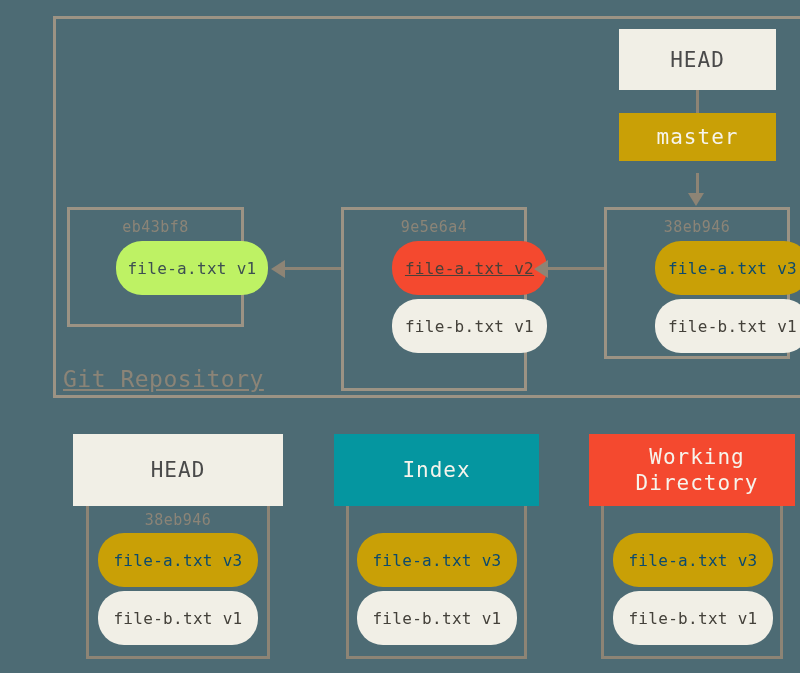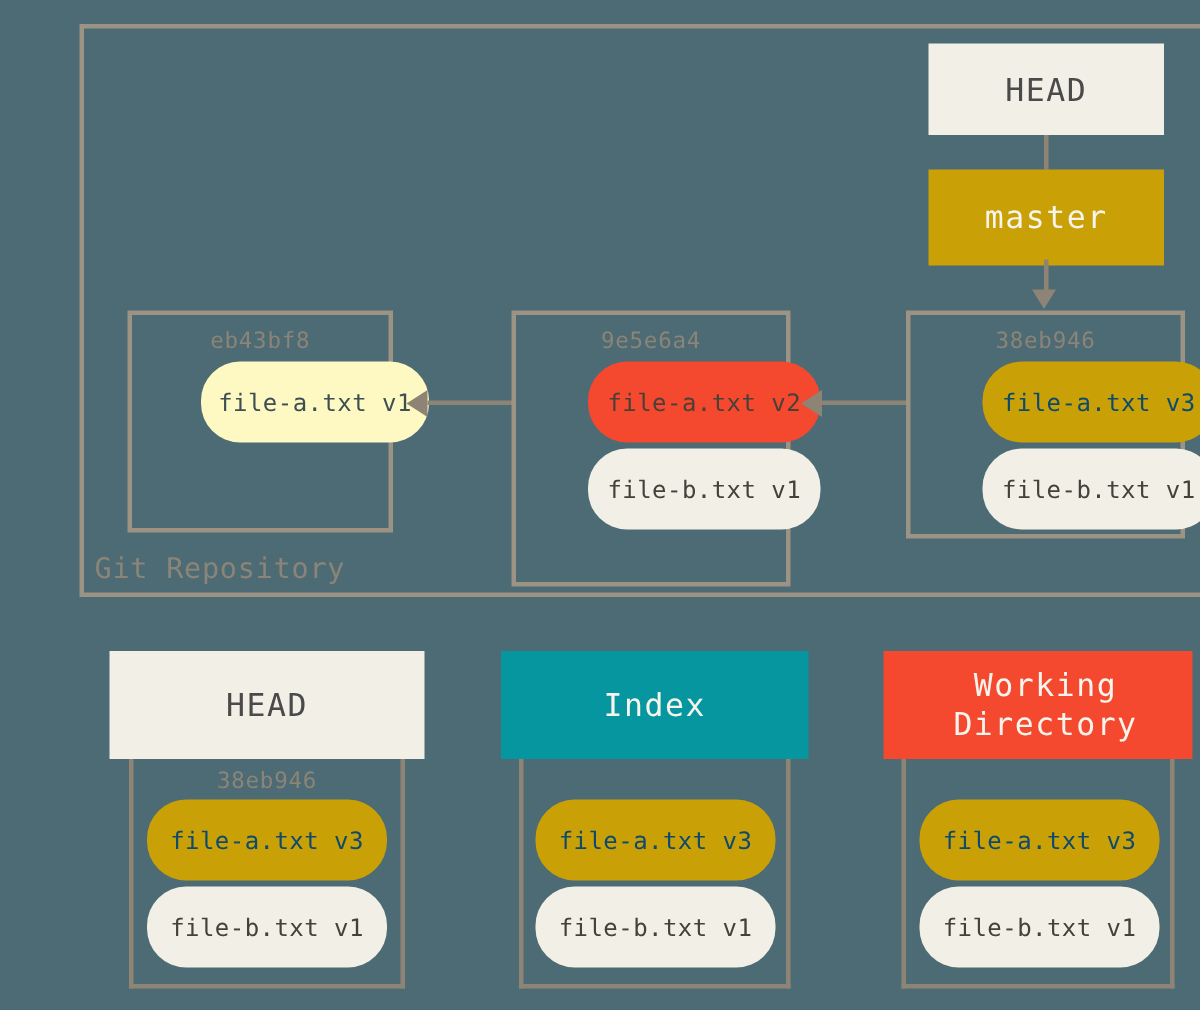--- a/index.html
+++ b/index.html
@@ -30,24 +30,25 @@
     top: 16px;
     width: 764px;
     height: 382px;
     border: 3px solid #9c9384;
     background: transparent;
   }
   .repo-label {
     left: 28px;
     top: 368px;
     color: #8b8477;
-    font-size: 19px;
+    font-size: 23px;
     letter-spacing: 0.5px;
     line-height: 22px;
     white-space: nowrap;
+    text-decoration: underline;
   }
 
   
   .refbox {
     display: flex;
     align-items: center;
     justify-content: center;
     font-size: 21px;
     letter-spacing: 1px;
     white-space: nowrap;
@@ -57,21 +58,21 @@
     top: 29px;
     width: 157px;
     height: 61px;
     background: #f1efe6;
     color: #4a4a4a;
   }
   .refbox.master-ref {
     left: 584px;
     top: 113px;
     width: 157px;
-    height: 64px;
+    height: 48px;
     background: #c9a006;
     color: #f6f4ec;
   }
 
   
   .vline {
     background: #8d8475;
     width: 3px;
   }
   .hline {
@@ -114,22 +115,22 @@
   .pill {
     display: flex;
     align-items: center;
     justify-content: center;
     border-radius: 26px;
     font-size: 16px;
     letter-spacing: 0.3px;
     white-space: nowrap;
     height: 54px;
   }
-  .pill.teal   { background: #fef9c3; color: #3d4f52; }
-  .pill.red    { background: #f4492f; color: #4a4038; }
+  .pill.teal   { background: #bef264; color: #3d4f52; }
+  .pill.red    { background: #f4492f; color: #4a4038; text-decoration: underline; }
   .pill.gold   { background: #c9a006; color: #0c4a6e; }
   .pill.cream  { background: #f1efe6; color: #44413a; }
 
   
   .panel-header {
     display: flex;
     align-items: center;
     justify-content: center;
     text-align: center;
     font-size: 21px;
@@ -173,21 +174,21 @@
 
   <div class="abs vline" style="left:661px; top:90px; height:23px;"></div>
 
   <div class="abs refbox master-ref">
     <span>master</span>
   </div>
 
   <div class="abs vline" style="left:661px; top:173px; height:22px;"></div>
   <div class="abs arrow-down" style="left:653px; top:193px;"></div>
 
-  <div class="abs commit" style="left:50px; top:207px; width:177px; height:148px;">
+  <div class="abs commit" style="left:32px; top:207px; width:177px; height:120px;">
     <div class="commit-hash">eb43bf8</div>
     <div class="abs pill teal" style="left:11px; top:31px; width:152px;">
       <span>file-a.txt v1</span>
     </div>
   </div>
 
   <div class="abs hline" style="left:250px; top:267px; width:57px;"></div>
   <div class="abs arrow-left" style="left:236px; top:260px;"></div>
 
   <div class="abs commit" style="left:306px; top:207px; width:186px; height:184px;">

